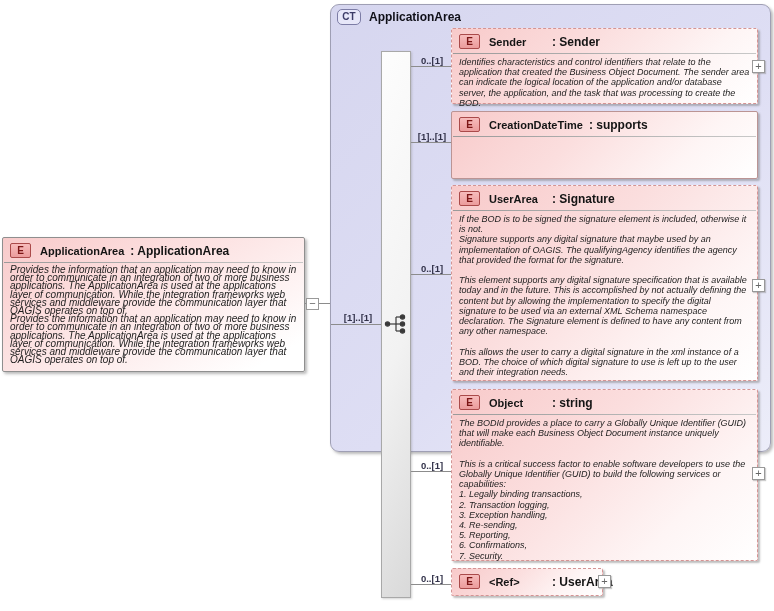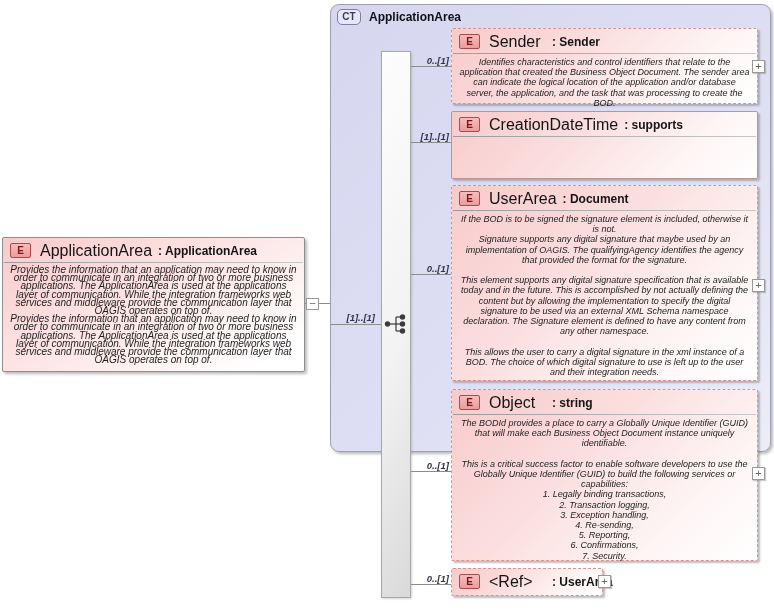--- a/index.html
+++ b/index.html
@@ -10,25 +10,25 @@
   .ebox{position:absolute;box-sizing:border-box;
         background:linear-gradient(135deg,#f8caca 0%,#fbdede 40%,#fef5f5 75%,#ffffff 100%);
         border:1px dashed #d49494;border-radius:2px;
         box-shadow:2px 2px 2px rgba(110,110,110,.45);}
   .ebox.solid{border:1px solid #bb9494;}
   .box-title{display:flex;align-items:center;padding:4px 7px 3px 7px;height:17px;}
   .ebadge{display:inline-block;width:19px;height:13px;line-height:13px;text-align:center;
           font-size:10px;font-weight:bold;color:#7c1616;
           background:linear-gradient(#f7bcbc,#eb9c9c);
           border:1px solid #aa4a4a;border-radius:2px;margin-right:9px;flex:none;}
-  .ename{font-size:16px;font-weight:normal;color:#141414;min-width:57px;margin-right:6px;white-space:nowrap;}
+  .ename{font-size:11px;font-weight:bold;color:#141414;min-width:57px;margin-right:6px;white-space:nowrap;}
   .etype{font-size:12px;font-weight:bold;color:#141414;white-space:nowrap;text-align:center;}
   .box-sep{height:1px;background:linear-gradient(to right,#9a9a9a,#c8c8c8);margin:0 1px;}
   .box-desc{padding:3px 7px 4px 7px;font-style:italic;font-size:9px;line-height:10.2px;
-            color:#1d1d1d;white-space:pre-line;overflow:hidden;text-align:center;}
+            color:#1d1d1d;white-space:pre-line;overflow:hidden;}
 
   
   .left-box{left:2px;top:237px;width:303px;height:135px;
         position:absolute;box-sizing:border-box;
         background:linear-gradient(150deg,#f8caca 0%,#fcdfdf 35%,#ffffff 90%);
         border:1px solid #8f8f8f;border-radius:2px;
         box-shadow:2px 2px 3px rgba(120,120,120,.5);}
   .left-box .box-desc{font-size:10px;line-height:8.2px;}
 
   
@@ -37,22 +37,22 @@
       border:1px solid #9f9fb4;border-radius:9px;
       box-shadow:2px 2px 3px rgba(120,120,120,.5);}
   .ct-header{position:absolute;left:6px;top:4px;display:flex;align-items:center;}
   .ctbadge{display:inline-block;width:22px;height:14px;line-height:14px;text-align:center;
            font-size:10px;font-weight:bold;color:#3c3c68;background:#e7e7f9;
            border:1px solid #7d7da6;border-radius:5px;margin-right:8px;}
   .ct-title{font-size:12px;font-weight:bold;color:#101018;}
 
   
   .hline{position:absolute;height:1px;background:#8c8c8c;}
-  .card{position:absolute;font-size:9.5px;font-weight:bold;font-style:italic;
-        color:#32324a;text-align:right;width:34px;white-space:nowrap;}
+  .card{position:absolute;font-size:9.5px;font-weight:bold;
+        color:#32324a;text-align:center;width:34px;white-space:nowrap;}
   .toggle{position:absolute;box-sizing:border-box;width:13px;height:12px;background:#fff;
           border:1px solid #999;color:#666;font-size:11px;line-height:9px;
           text-align:center;z-index:5;}
   .toggle.plus{height:13px;line-height:11px;box-shadow:1px 1px 1px rgba(130,130,130,.4);}
 
   
   .seqbar{position:absolute;left:50px;top:46px;width:30px;height:547px;box-sizing:border-box;
           background:linear-gradient(115deg,#fdfdfd 0%,#f2f2f2 55%,#d9d9d9 100%);
           border:1px solid #a8a8a8;box-shadow:1px 1px 2px rgba(130,130,130,.35);}
   .seqglyph{position:absolute;left:53px;top:309px;}
@@ -130,21 +130,21 @@
       </div>
       <div class="box-sep"></div>
     </div>
 
     <div class="hline" style="left:80px;top:269px;width:40px;"></div>
     <div class="card" style="left:84px;top:258px;">0..[1]</div>
     <div class="ebox b-sig">
       <div class="box-title">
         <span class="ebadge">E</span>
         <span class="ename">UserArea</span>
-        <span class="etype">: Document</span>
+        <span class="etype">: Signature</span>
       </div>
       <div class="box-sep"></div>
       <div class="box-desc">If the BOD is to be signed the signature element is included, otherwise it is not.
 Signature supports any digital signature that maybe used by an implementation of OAGIS. The qualifyingAgency identifies the agency that provided the format for the signature.
 
 This element supports any digital signature specification that is available today and in the future. This is accomplished by not actually defining the content but by allowing the implementation to specify the digital signature to be used via an external XML Schema namespace declaration. The Signature element is defined to have any content from any other namespace.
 
 This allows the user to carry a digital signature in the xml instance of a BOD. The choice of which digital signature to use is left up to the user and their integration needs.</div>
     </div>
     <div class="toggle plus" style="left:421px;top:274px;">+</div>

